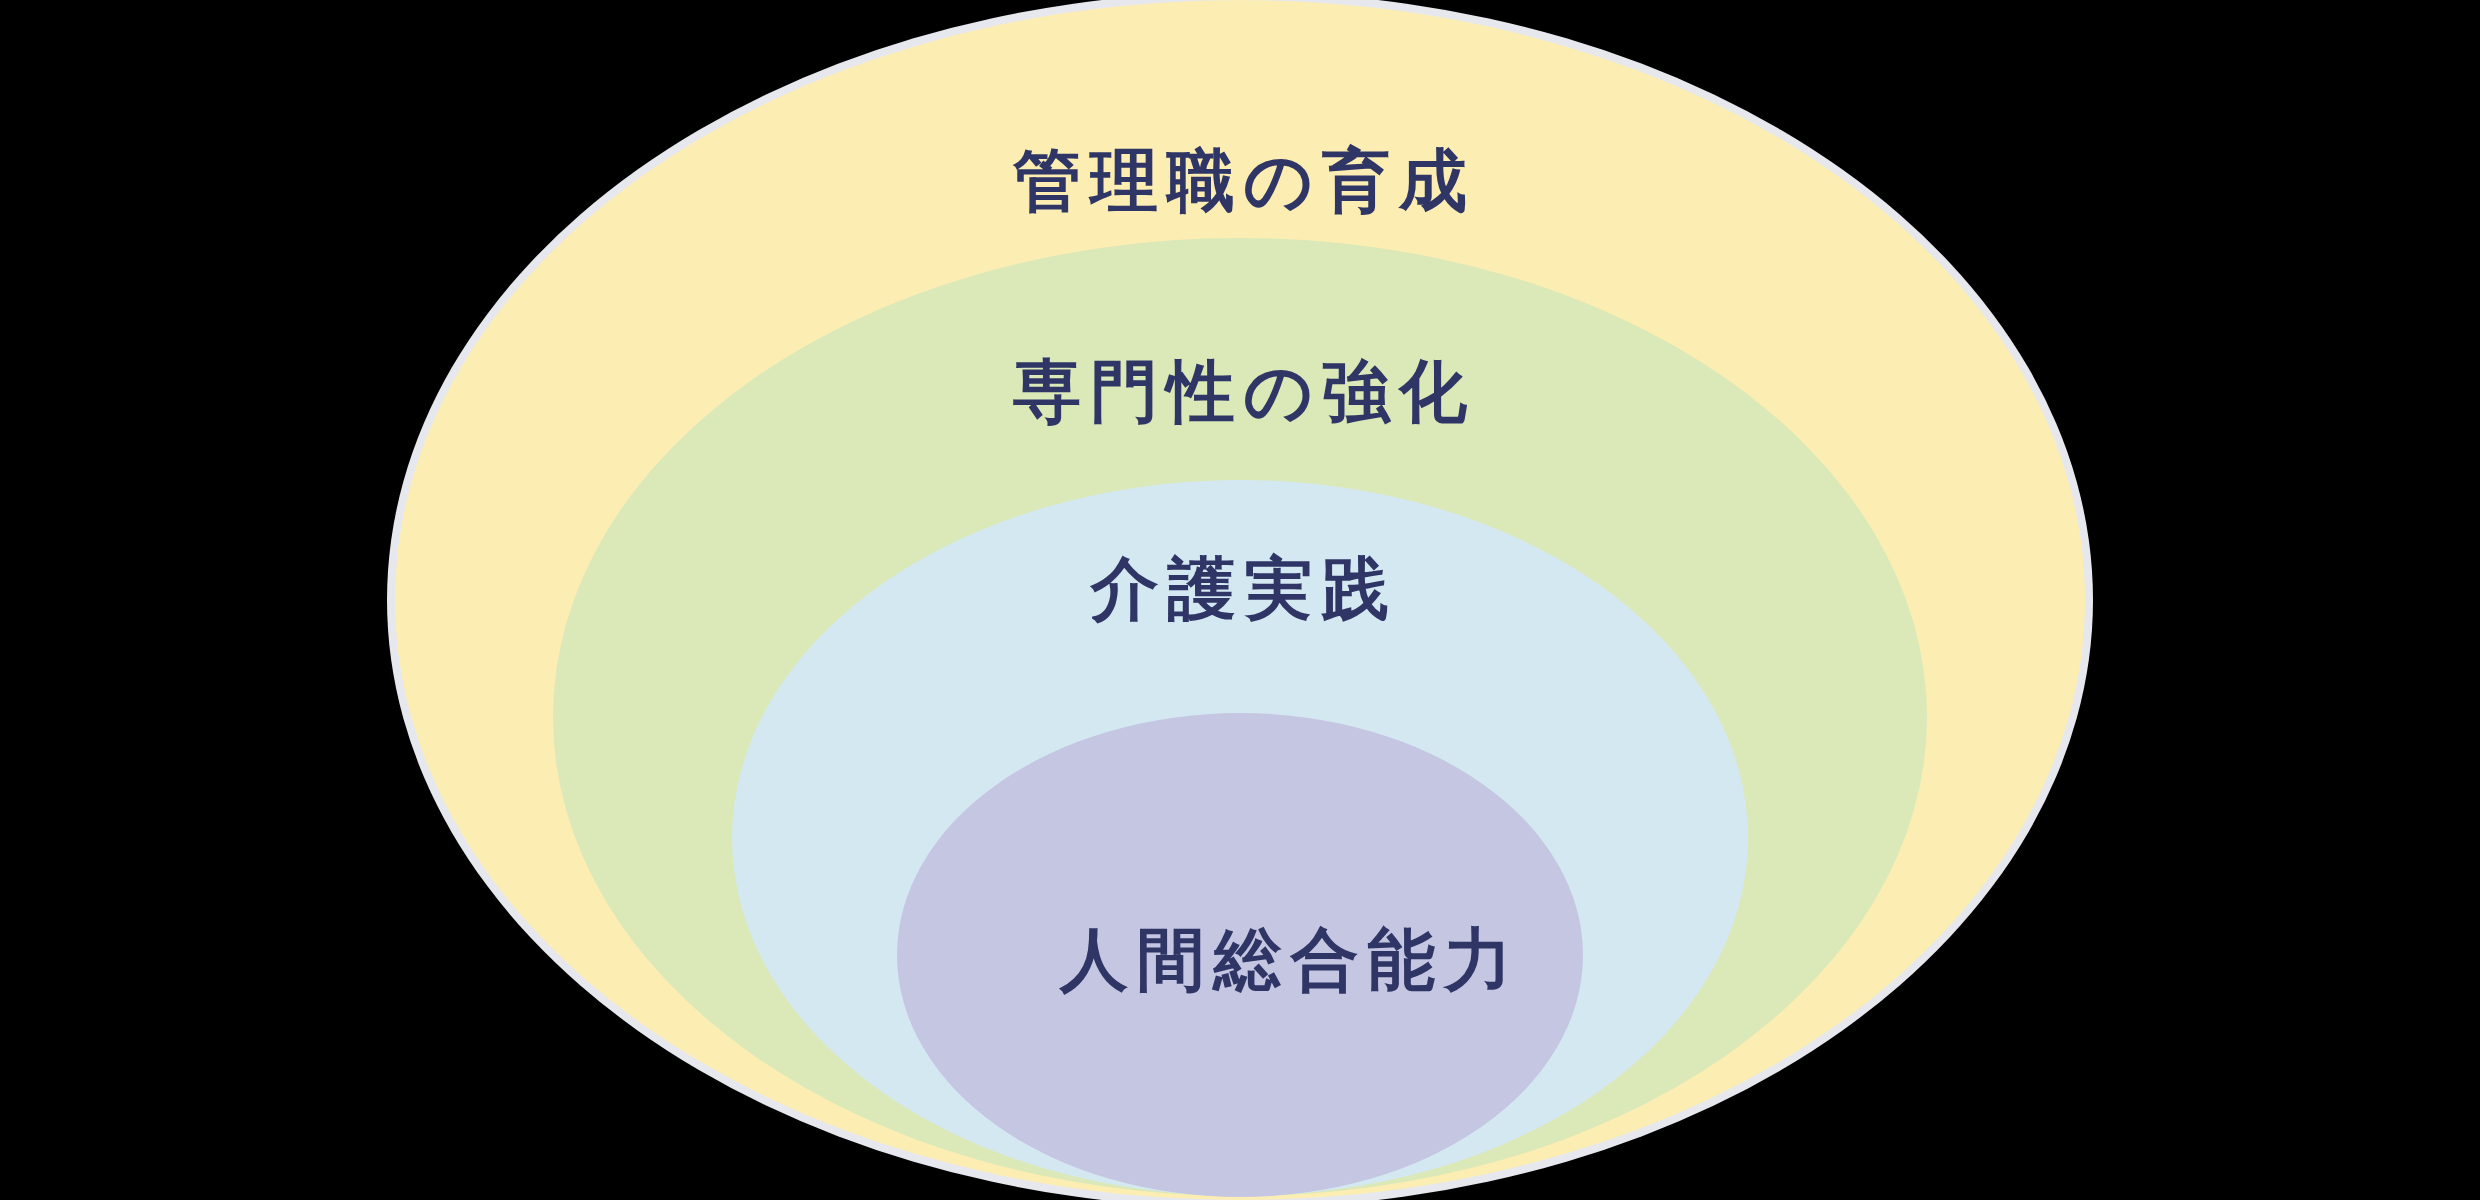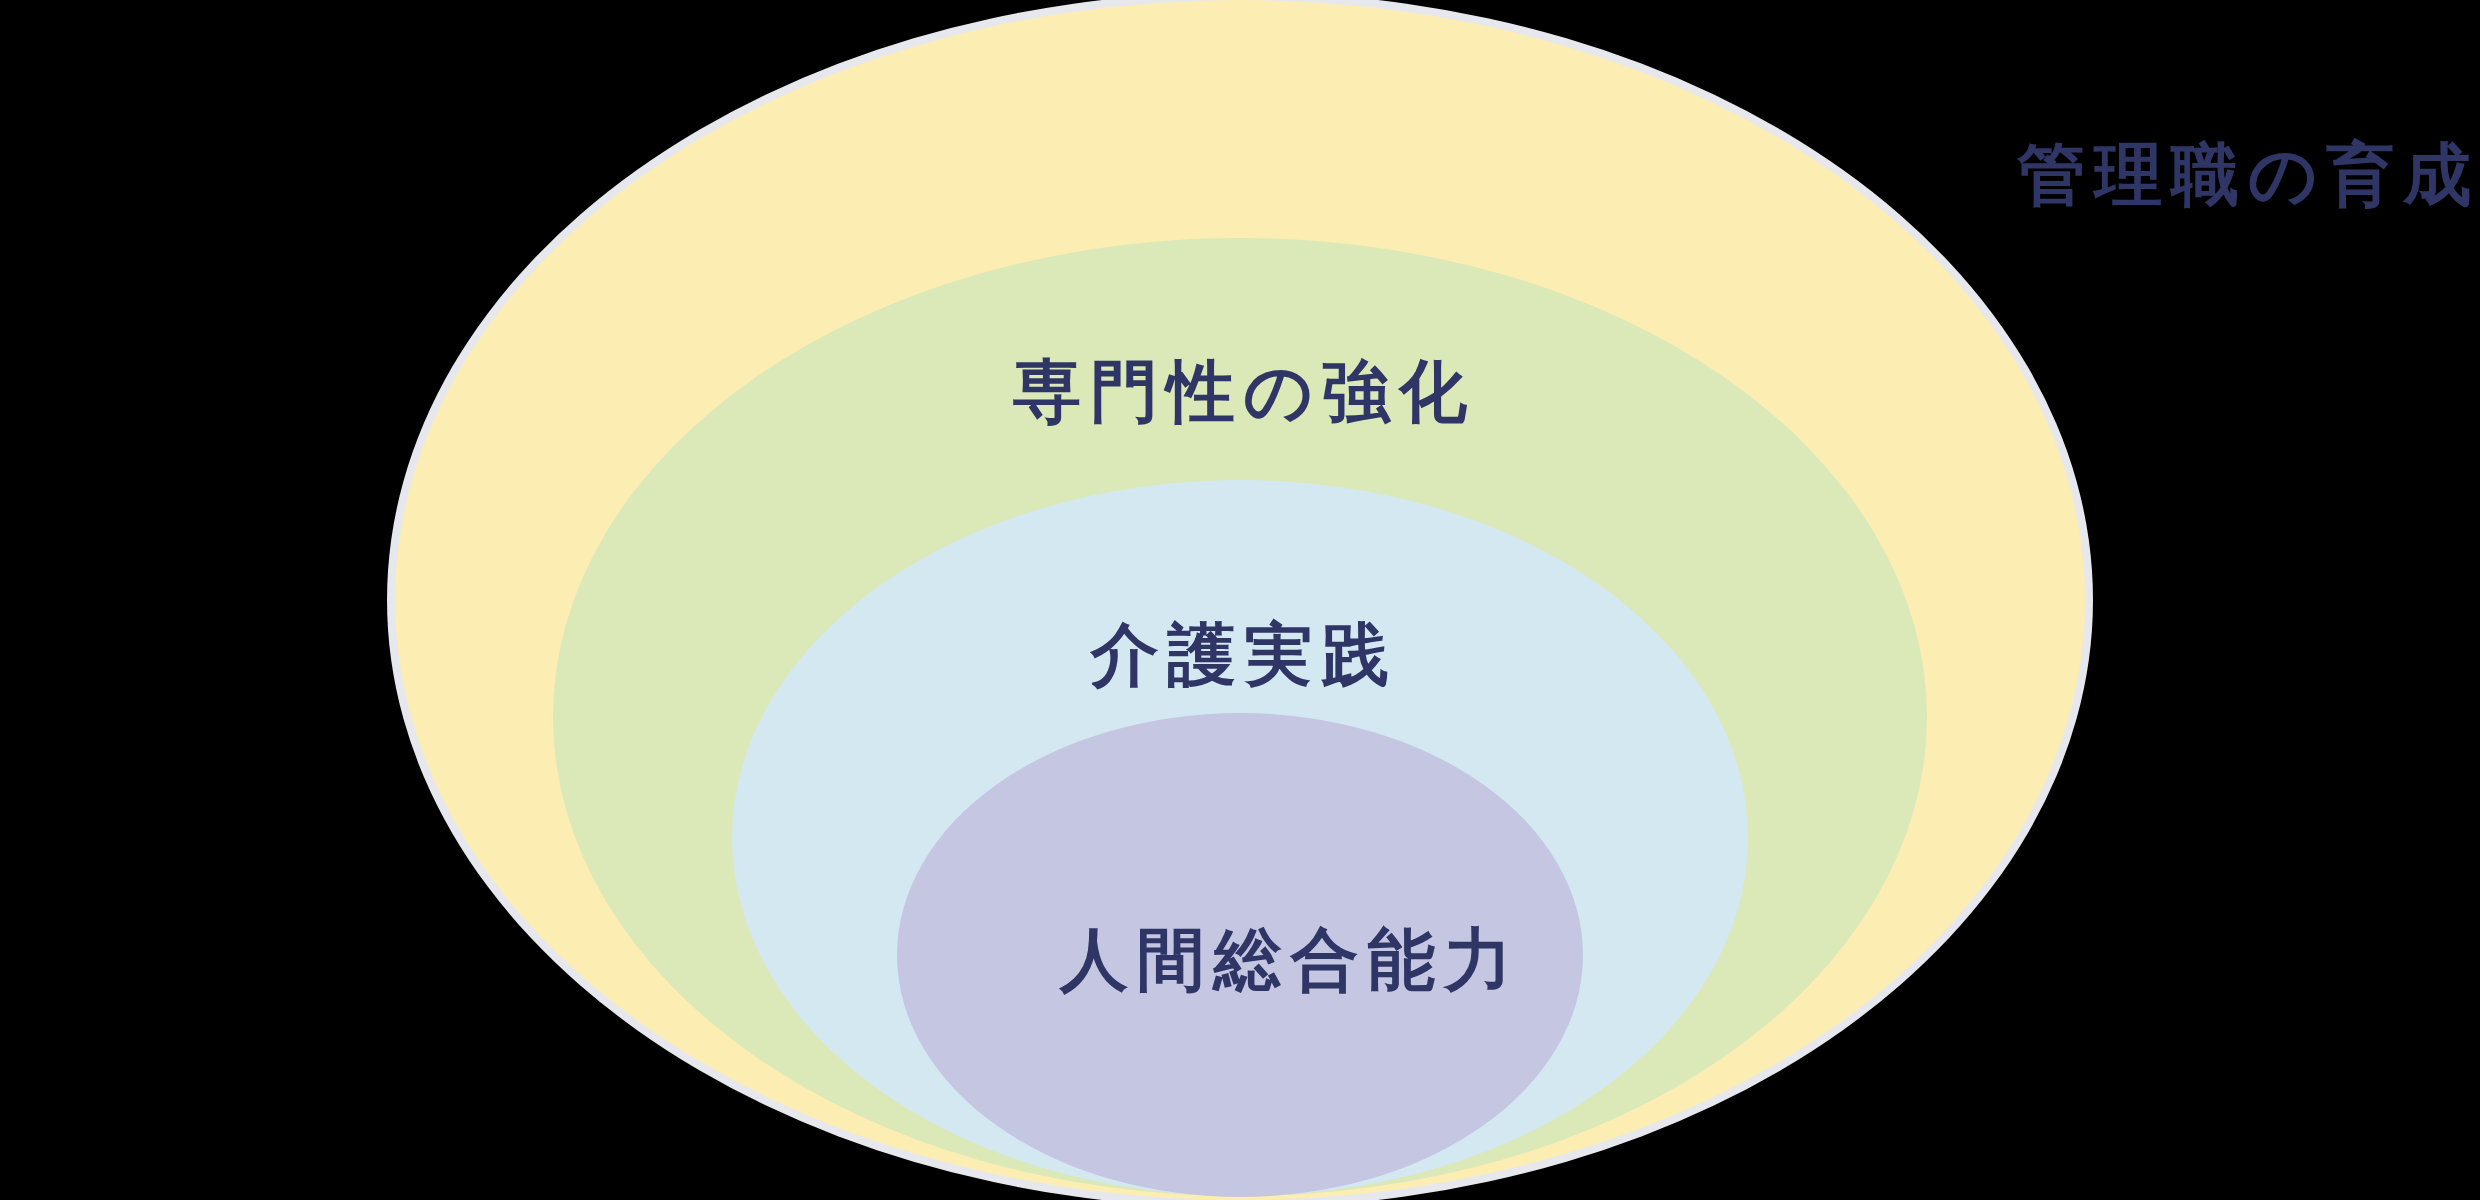--- a/index.html
+++ b/index.html
@@ -55,23 +55,23 @@
     left: 0;
     width: 100%;
     text-align: center;
     transform: translateY(-50%);
     font-size: 68px;
     font-weight: bold;
     letter-spacing: 0.13em;
     text-indent: 0.13em; 
     white-space: nowrap;
   }
-  .label-1 { top: 175px; text-align: right; }
+  .label-1 { top: 181px; }
   .label-2 { top: 392px; }
-  .label-3 { top: 655px; }
+  .label-3 { top: 589px; }
   .label-4 { top: 960px; }
 </style>
 </head>
 <body>
 
 <div class="stage">
 
   <div class="ellipse ellipse-outline" style="background-color: rgb(230, 232, 238);"></div>
 
   <div class="ellipse ellipse-layer1" style="background-color: rgb(252, 237, 179);"></div>

